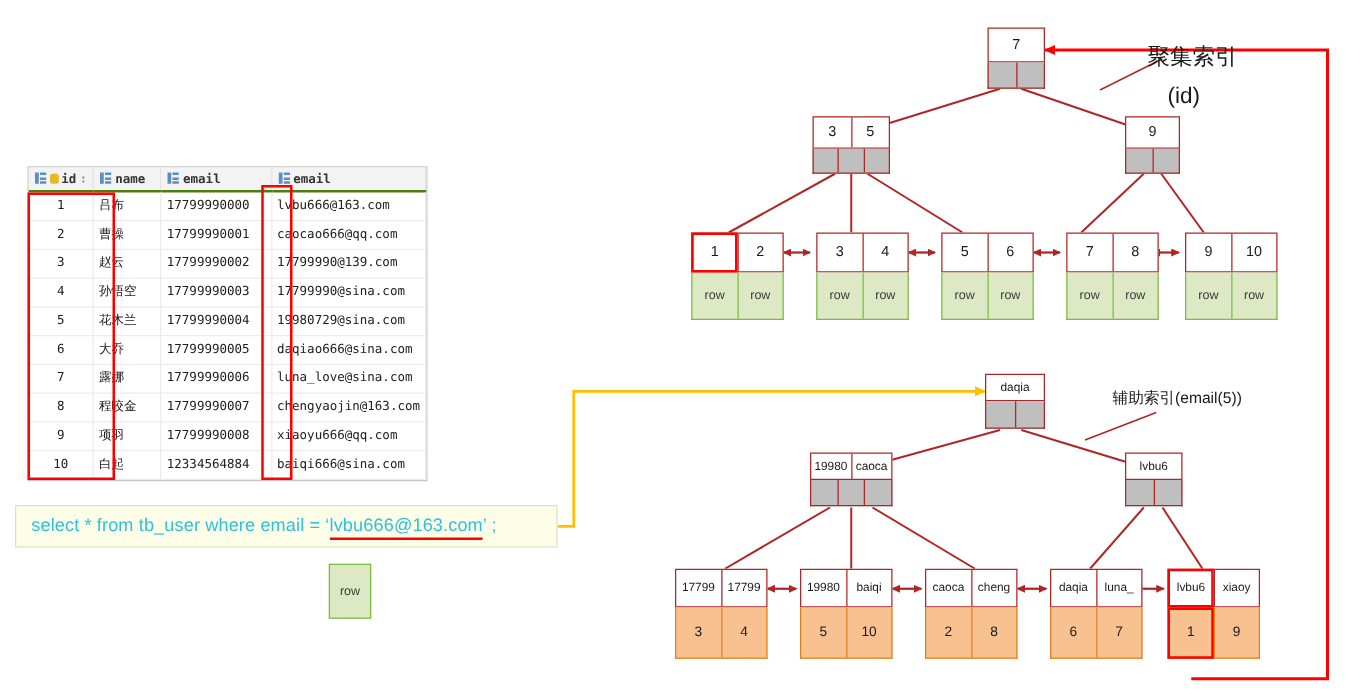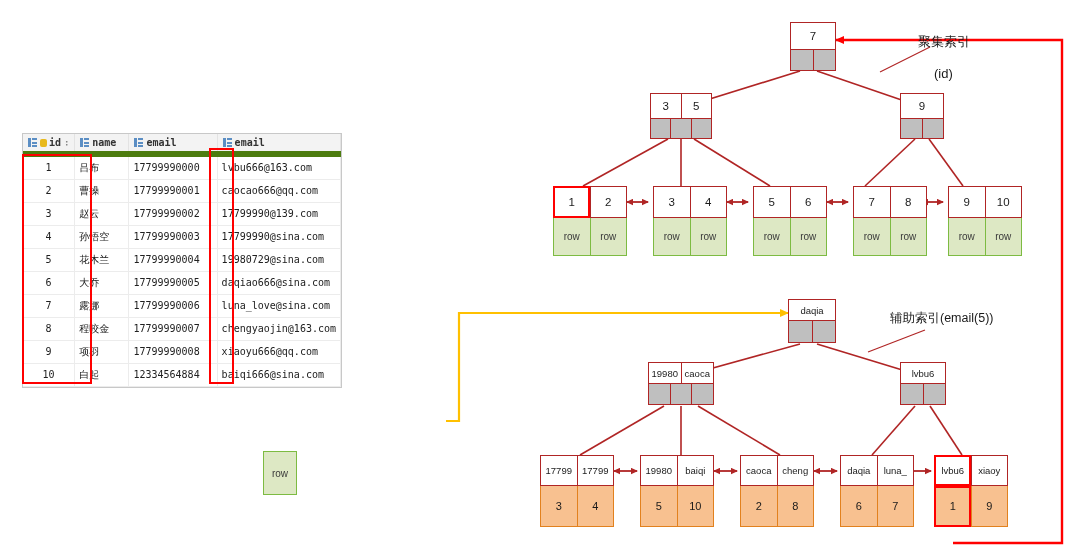--- a/index.html
+++ b/index.html
@@ -8,21 +8,21 @@
   .stage{position:absolute;left:0;top:0;width:1082px;height:556px;}
   svg.wires{position:absolute;left:0;top:0;width:1082px;height:556px;pointer-events:none;}
 
   
   .tbl{position:absolute;left:22px;top:133px;width:318px;
        border:1px solid #c8c8c8;border-bottom:1px solid #c8c8c8;background:#fff;
        font-family:"DejaVu Sans Mono","Liberation Mono",monospace;font-size:10px;
        border-collapse:collapse;}
   .tbl table{border-collapse:collapse;width:100%;}
   .tbl th{background:#f3f3f3;color:#333;font-weight:bold;font-size:10px;
-          text-align:left;padding:3px 4px 3px 5px;border-bottom:6px solid #4d7c0f;
+          text-align:left;padding:3px 4px 3px 5px;border-bottom:2px solid #4d7c0f;
           border-right:1px solid #e3e3e3;white-space:nowrap;
           font-family:"DejaVu Sans Mono","Liberation Mono",monospace;}
   .tbl td{padding:2px 4px;border-bottom:1px solid #ececec;border-right:1px solid #ececec;
           color:#202020;white-space:nowrap;height:18px;line-height:18px;}
   .tbl td.c-id{text-align:center;width:44px;}
   .tbl td.c-name{width:56px;}
   .tbl td.c-phone{width:96px;}
   .tbl td.c-email{width:auto;}
   .hicon{display:inline-block;width:9px;height:9px;position:relative;top:1px;margin-right:3px;}
   .hicon i{position:absolute;display:block;background:#5b8ec4;}
@@ -62,21 +62,21 @@
   .orngrow > div:last-child{border-right:none;}
   .smalltxt > div{font-size:9.5px;}
 
   
   .legendrow{position:absolute;left:263px;top:451px;width:34px;height:44px;
              background:#dde8c4;border:1.8px solid #7dbb42;box-sizing:border-box;
              display:flex;align-items:center;justify-content:center;
              font-size:10px;color:#3a3a3a;}
 
   
-  .lbl{position:absolute;font-size:13px;color:#1a1a1a;white-space:nowrap;}
+  .lbl{position:absolute;font-size:18px;color:#1a1a1a;white-space:nowrap;}
   .lbl.small{font-size:12.5px;}
 </style>
 </head>
 <body>
 
 <div class="stage">
 
   <svg class="wires" viewBox="0 0 1082 556">
     <defs>
       <marker id="ar-red" markerWidth="7" markerHeight="7" refX="6" refY="3.2" orient="auto" markerUnits="userSpaceOnUse">
@@ -244,20 +244,23 @@
             <td class="c-phone">12334564884</td>
             <td class="c-email">baiqi666@sina.com</td>
           </tr>
         </tbody>
     </table>
   </div>
 
   <div class="hl" style="left:22px;top:154px;width:70px;height:230px;"></div>
   <div class="hl" style="left:209px;top:148px;width:25px;height:236px;"></div>
 
+  <div class="sqlbox">
+    <div class="sqltext"><span>select * from tb_user where email = ‘</span><span class="sqlul">lvbu666@163.com</span><span>’ ;</span></div>
+  </div>
 
   <div class="lbl" style="left:918px;top:33px;">聚集索引</div>
   <div class="lbl" style="left:934px;top:66px;">(id)</div>
   <div class="lbl small" style="left:890px;top:310px;">辅助索引(email(5))</div>
 
   <div class="legendrow">row</div>
 
   <div class="node" style="left:790px;top:22px;width:46px;">
     <div class="keyrow" style="height:28px;">
       <div>7</div>

